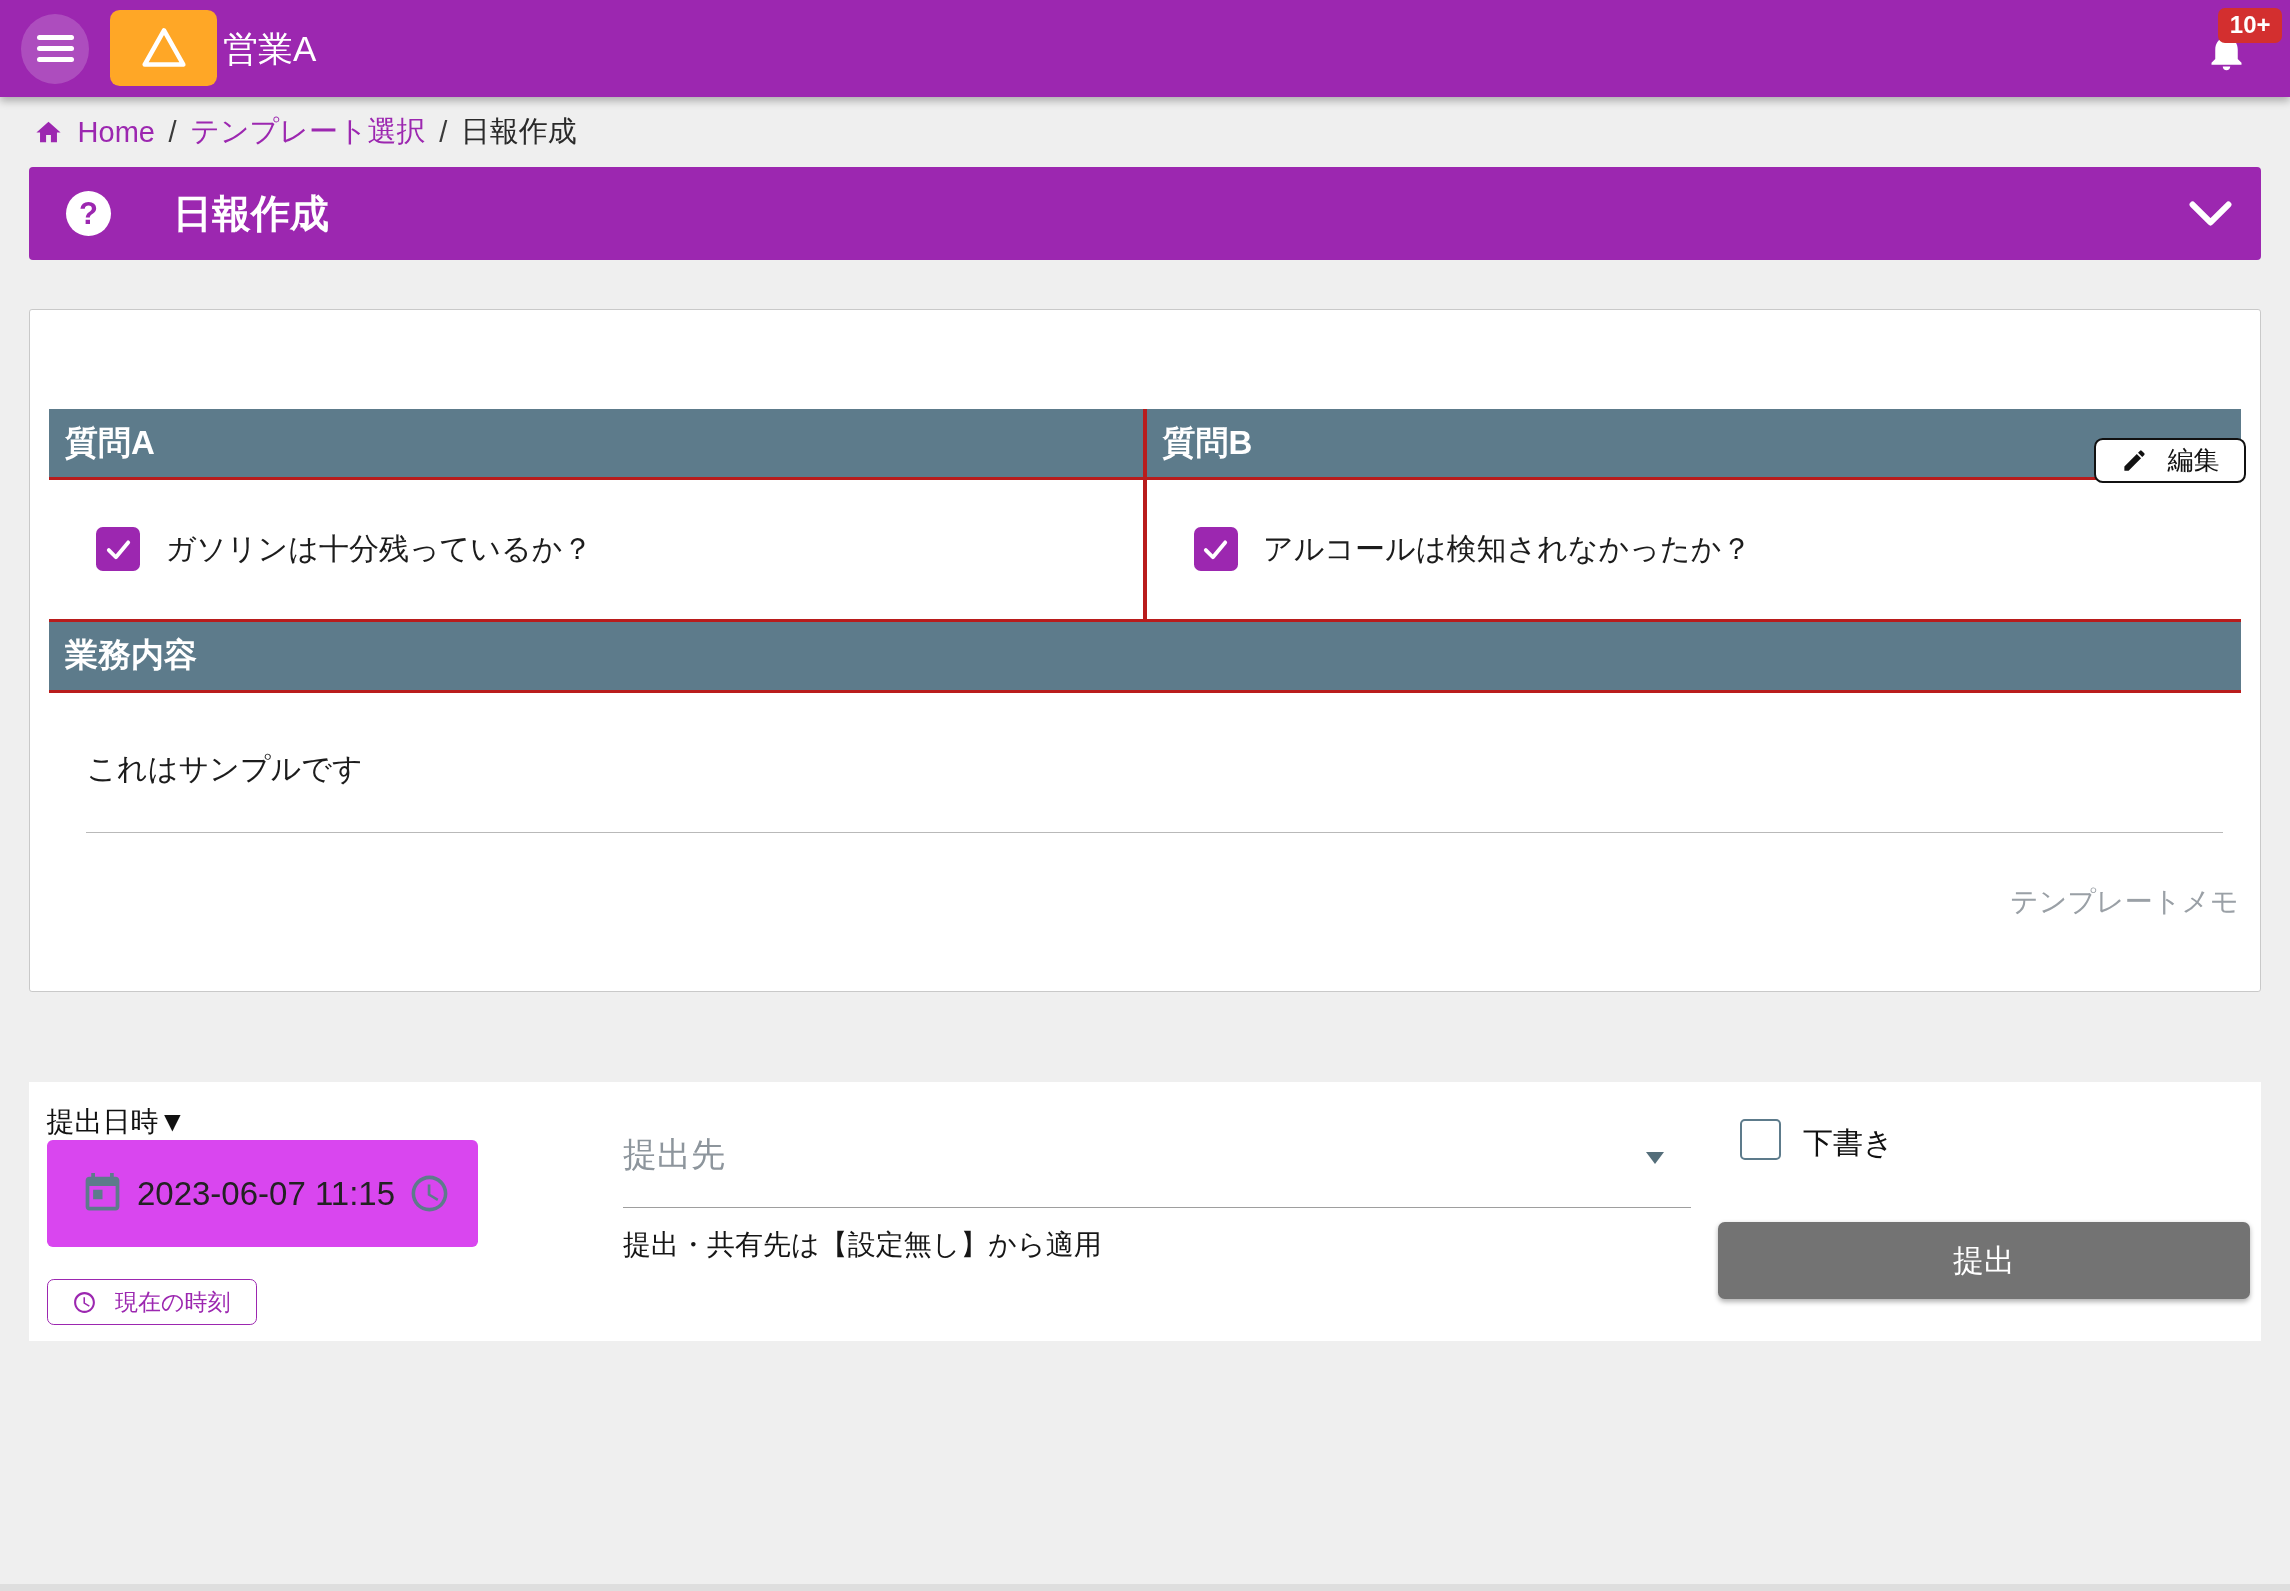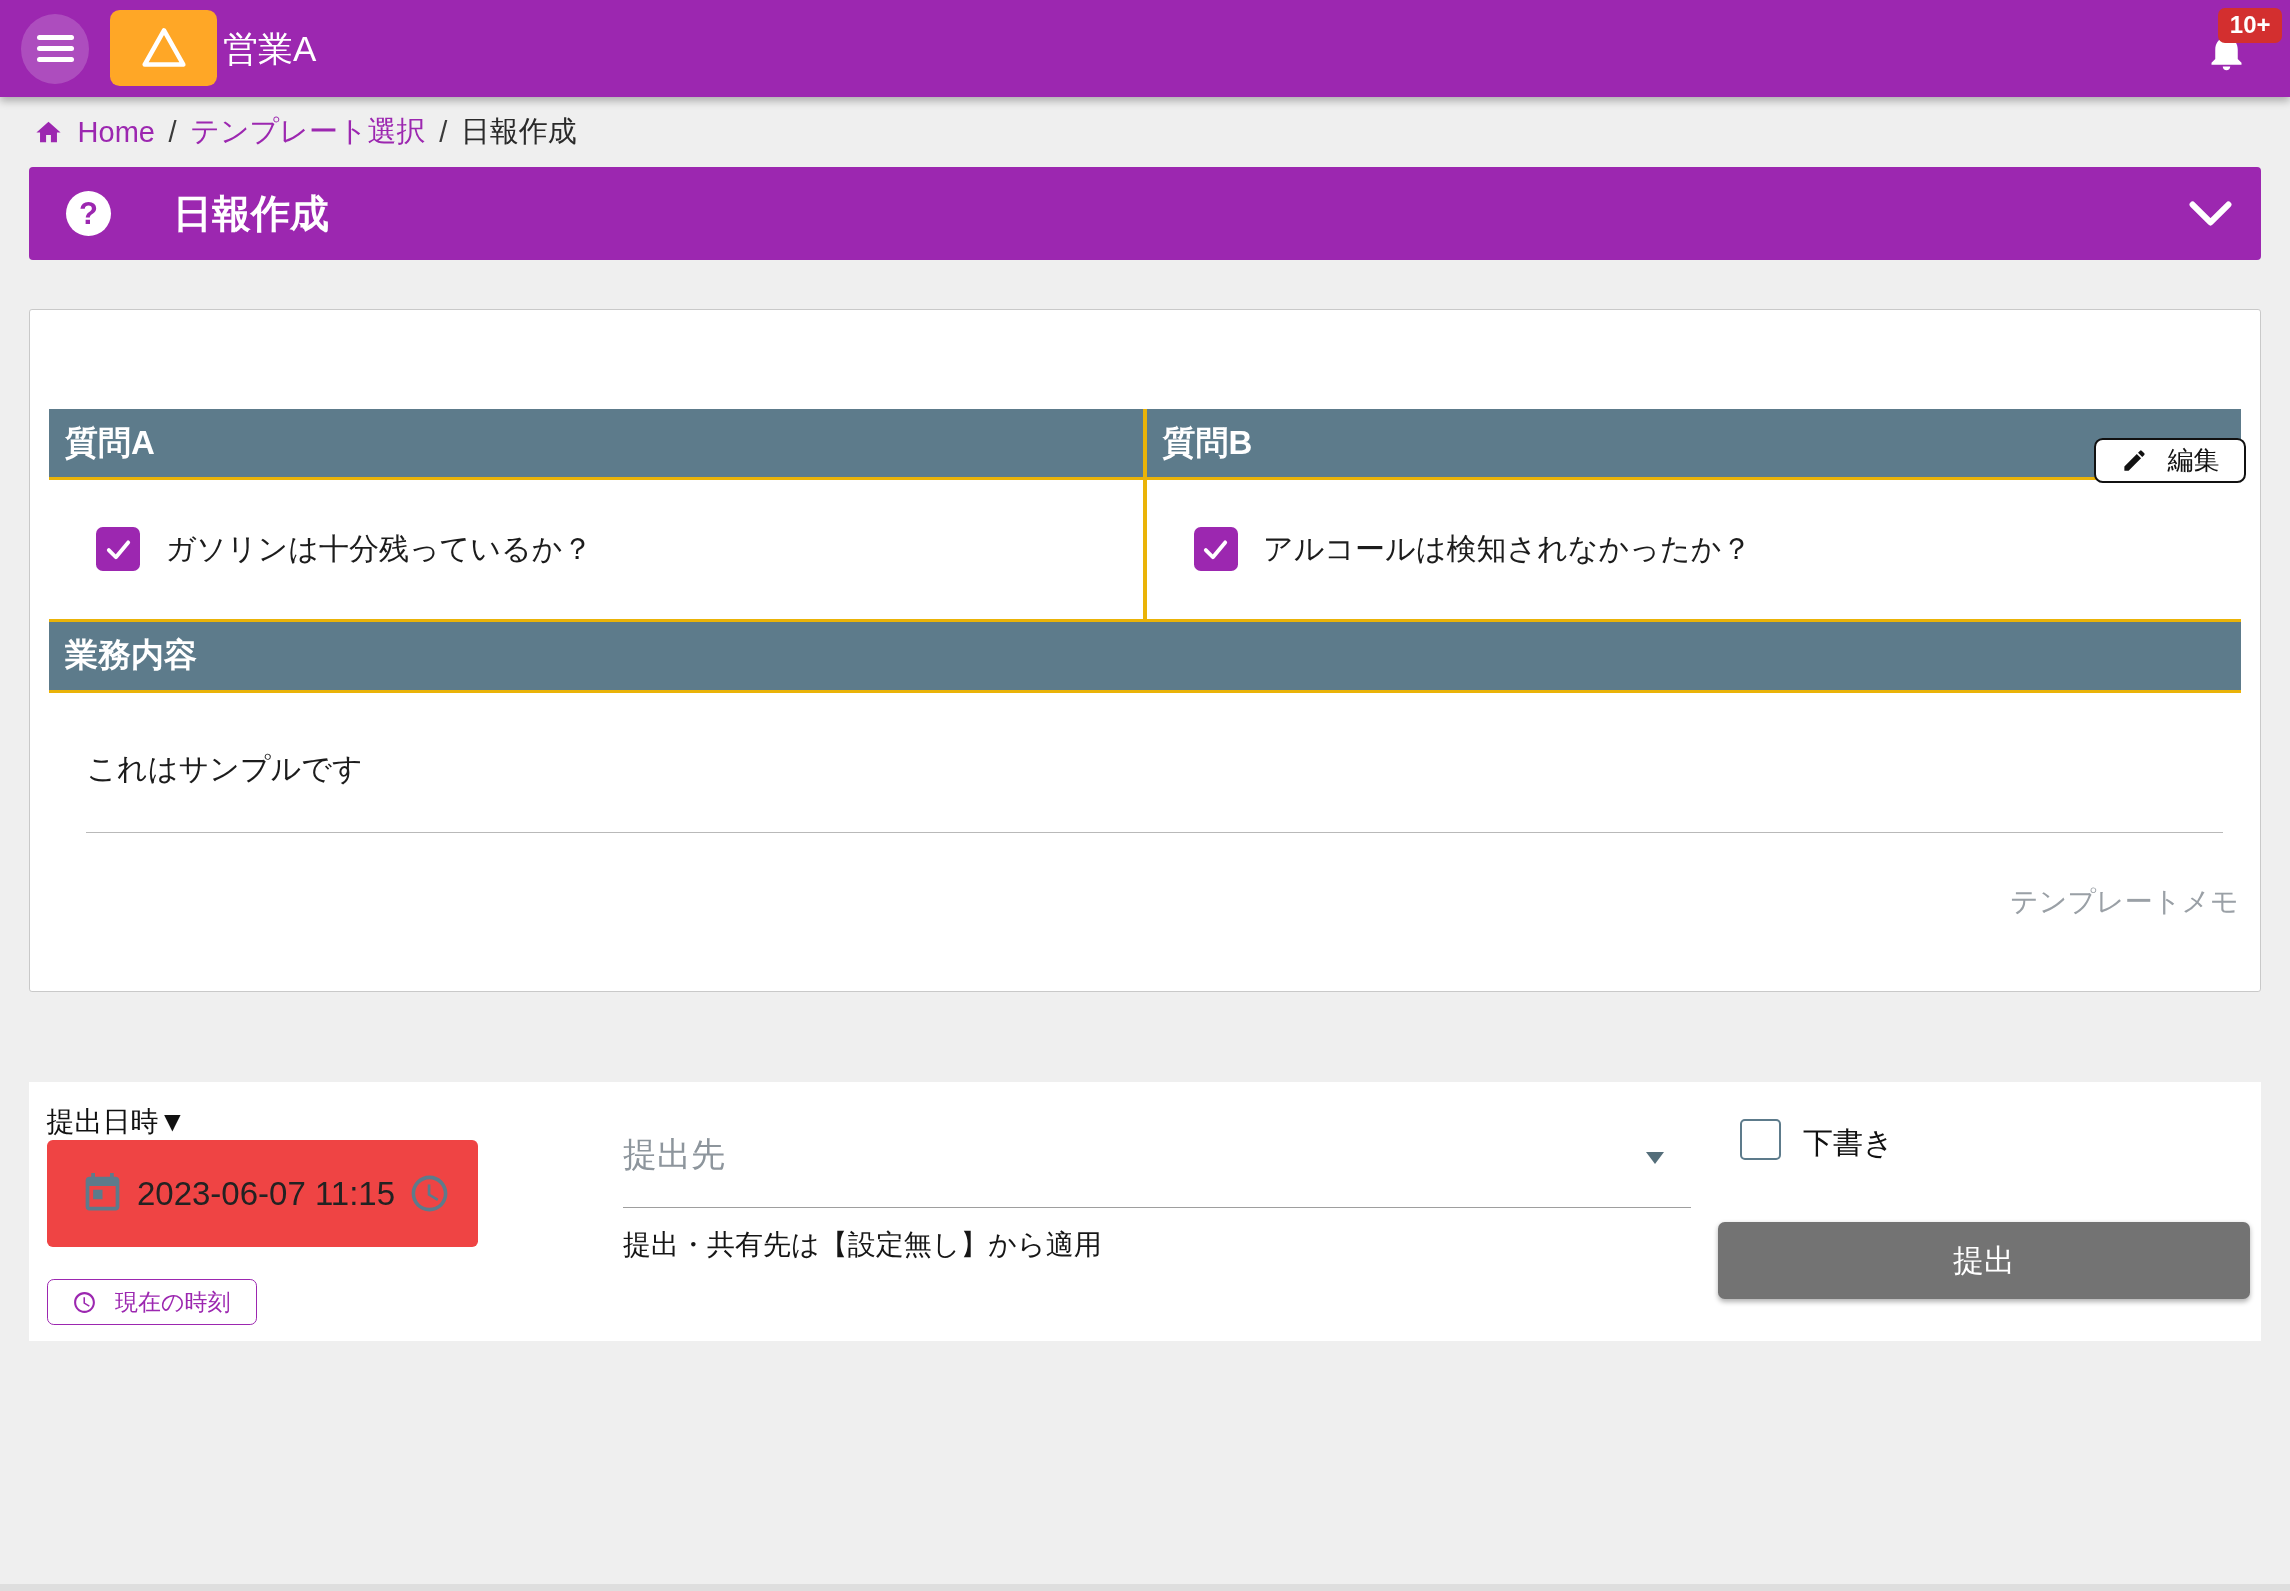--- a/index.html
+++ b/index.html
@@ -82,21 +82,21 @@
     background:#fff; border:2.9px solid #111; border-radius:8.7px;
     display:flex; align-items:center; gap:19.4px; cursor:pointer;
     font-size:26px; color:#111;
   }
   .report-table {
     margin:99px 19.4px 0 19.4px;
     display:grid;
     grid-template-columns:1fr 1fr;
     grid-template-rows:68px 139px 68px 177px;
     column-gap:3.9px; row-gap:2.9px;
-    background:#eab308;
+    background:#b91c1c;
   }
   .th {
     background:#5d7b8b; color:#fff; font-size:33px; font-weight:700;
     display:flex; align-items:center; padding-left:15.5px;
   }
   .td { background:#fff; display:flex; align-items:center; padding-left:47px; gap:25px; }
   .span2 { grid-column:1 / span 2; }
   .cbx {
     width:44px; height:44px; border-radius:6.8px; background:#9c27b0;
     display:flex; align-items:center; justify-content:center; flex:0 0 auto; cursor:pointer;
@@ -108,21 +108,21 @@
   .memo { margin:13.6px 21.3px 0 0; text-align:right; font-size:28px; color:#9aa0a6; }
 
   
   .footer-panel {
     position:absolute; top:1082px; left:29px; width:2232px; height:259px;
     background:#fff;
   }
   .dt-label { position:absolute; left:17.5px; top:21.3px; font-size:28px; color:#111; }
   .dt-box {
     position:absolute; left:17.5px; top:58px; width:431px; height:107px;
-    background:#ef4444; border-radius:5.8px;
+    background:#d946ef; border-radius:5.8px;
     display:flex; align-items:center; cursor:pointer;
   }
   .dt-box .cal-icon { margin-left:33px; }
   .dt-value { flex:1; text-align:center; font-size:33px; color:#222; }
   .dt-box .clk-icon { margin-right:27px; }
   .now-btn {
     position:absolute; left:17.5px; top:197px; width:210px; height:46px;
     background:#fff; border:1.9px solid #9c27b0; border-radius:6.8px;
     display:flex; align-items:center; justify-content:center; gap:17.5px;
     color:#9c27b0; font-size:23px; cursor:pointer;

